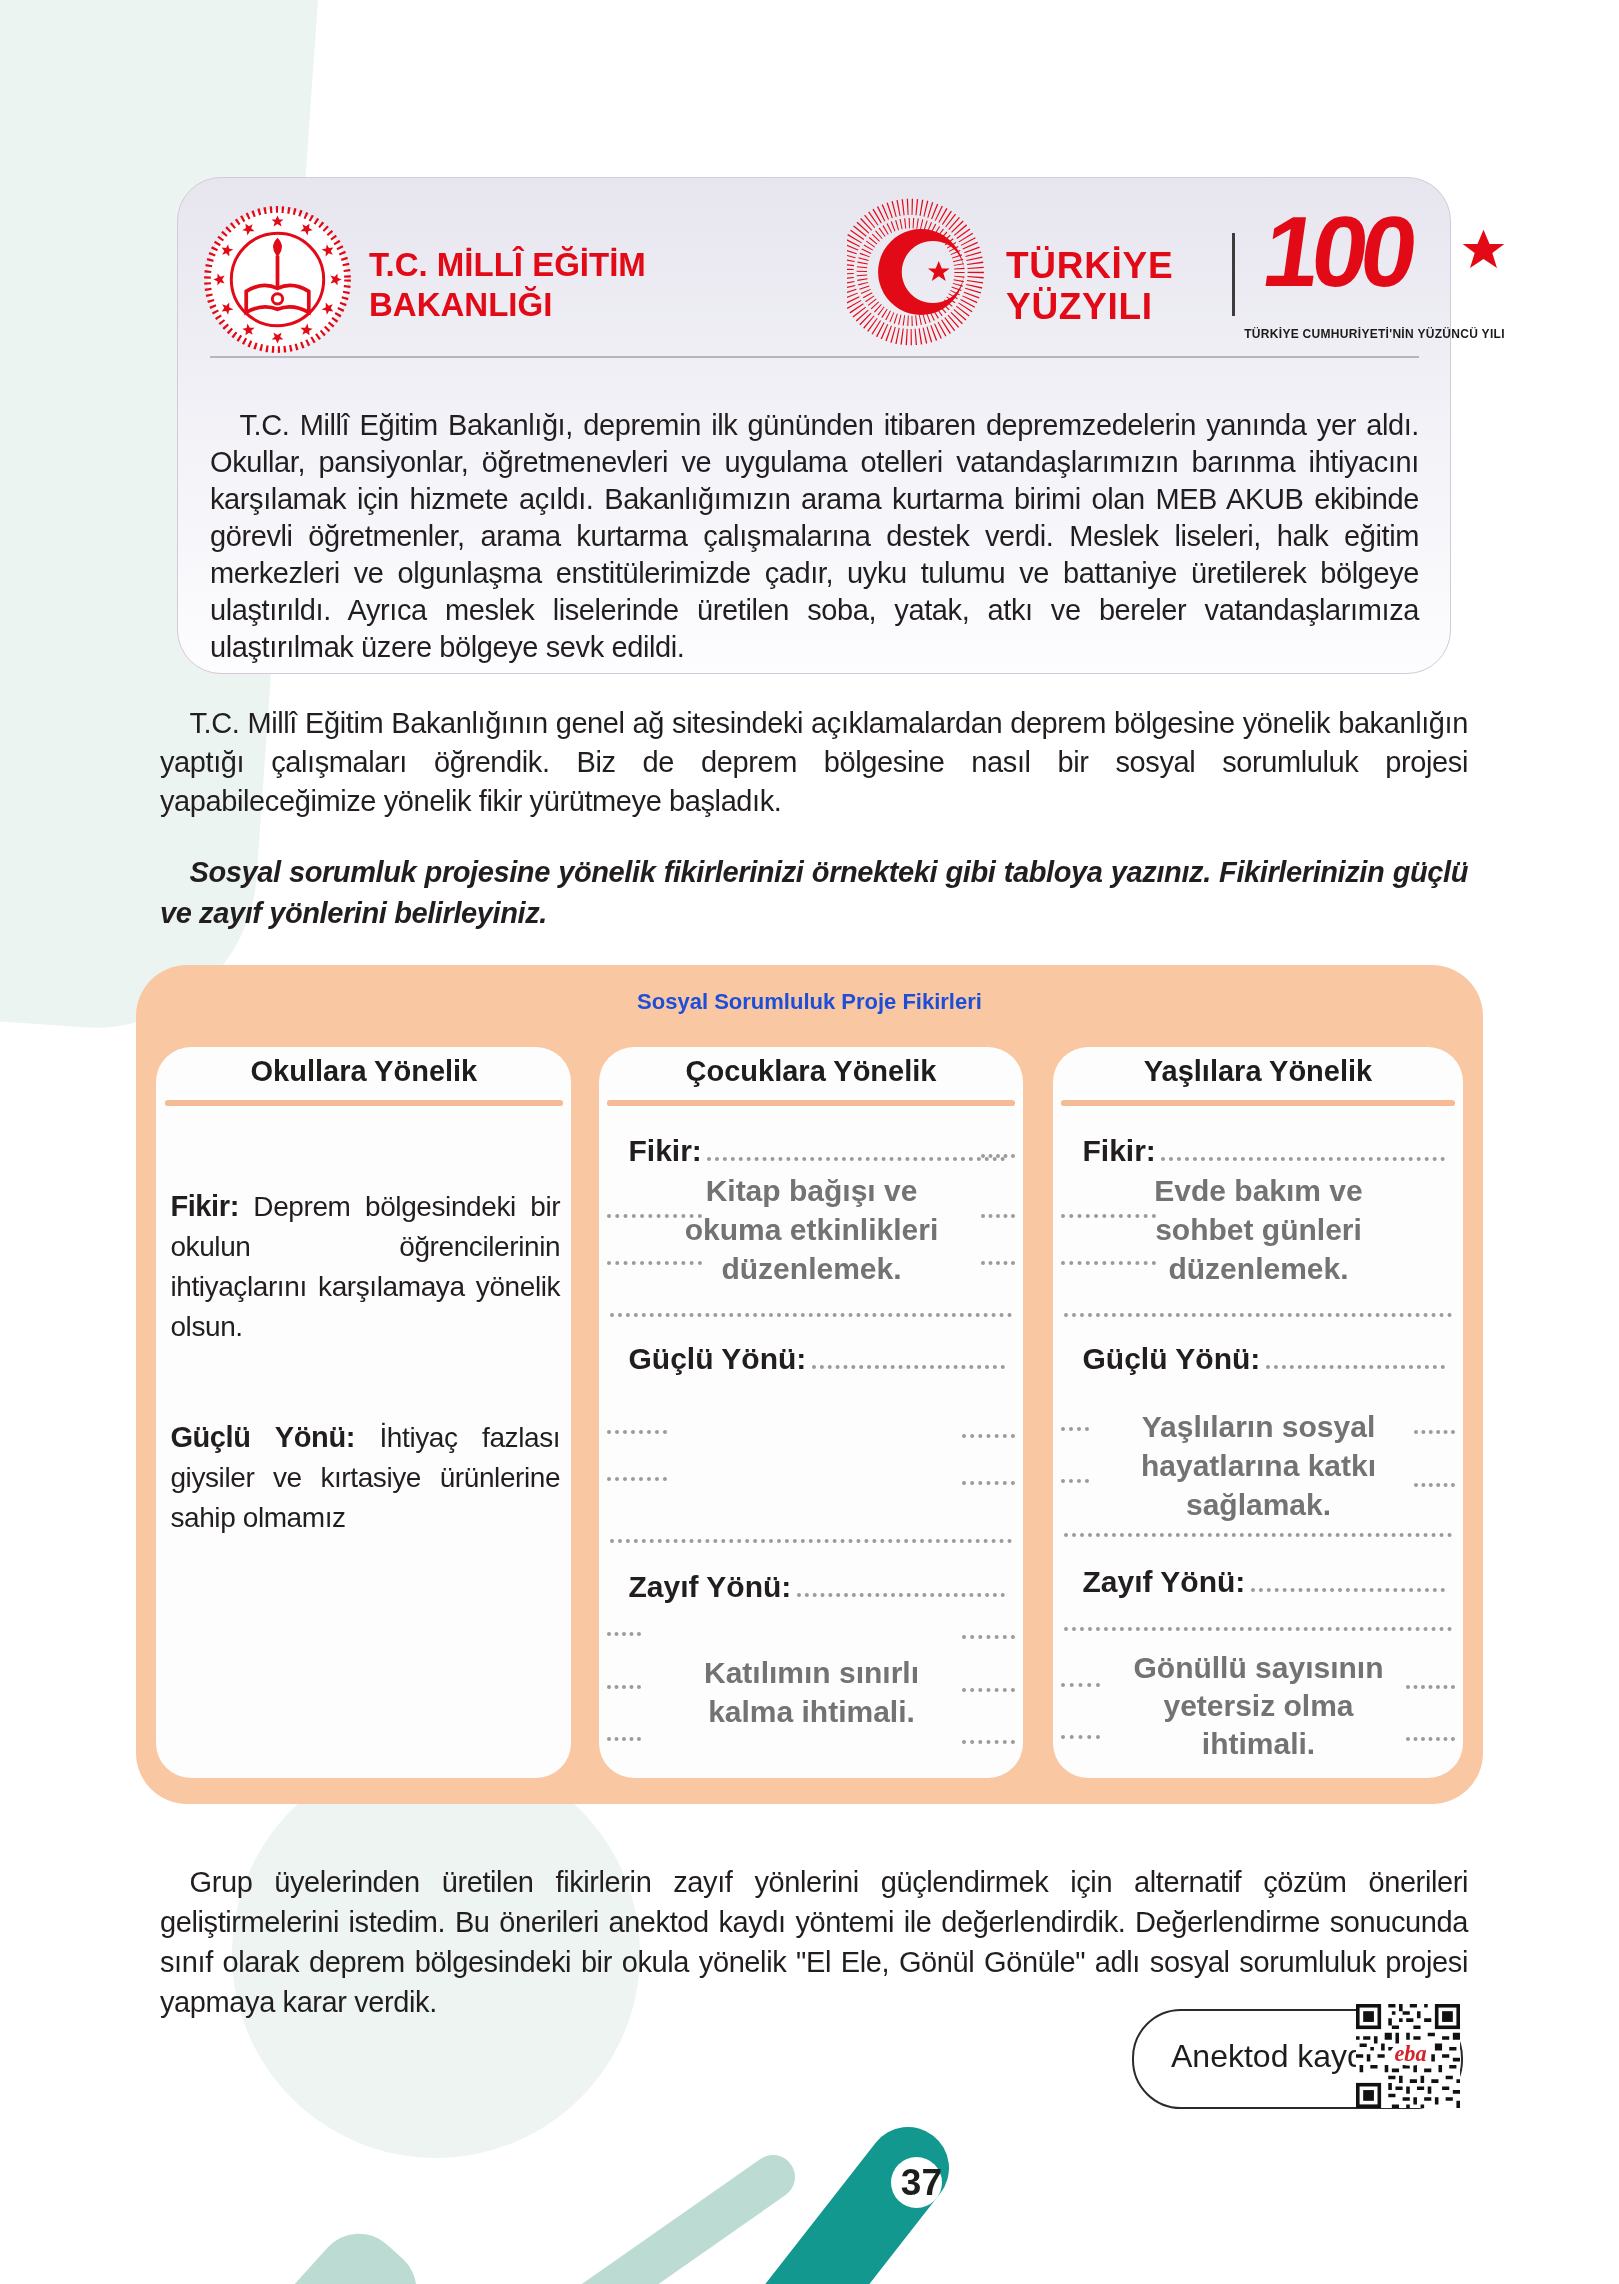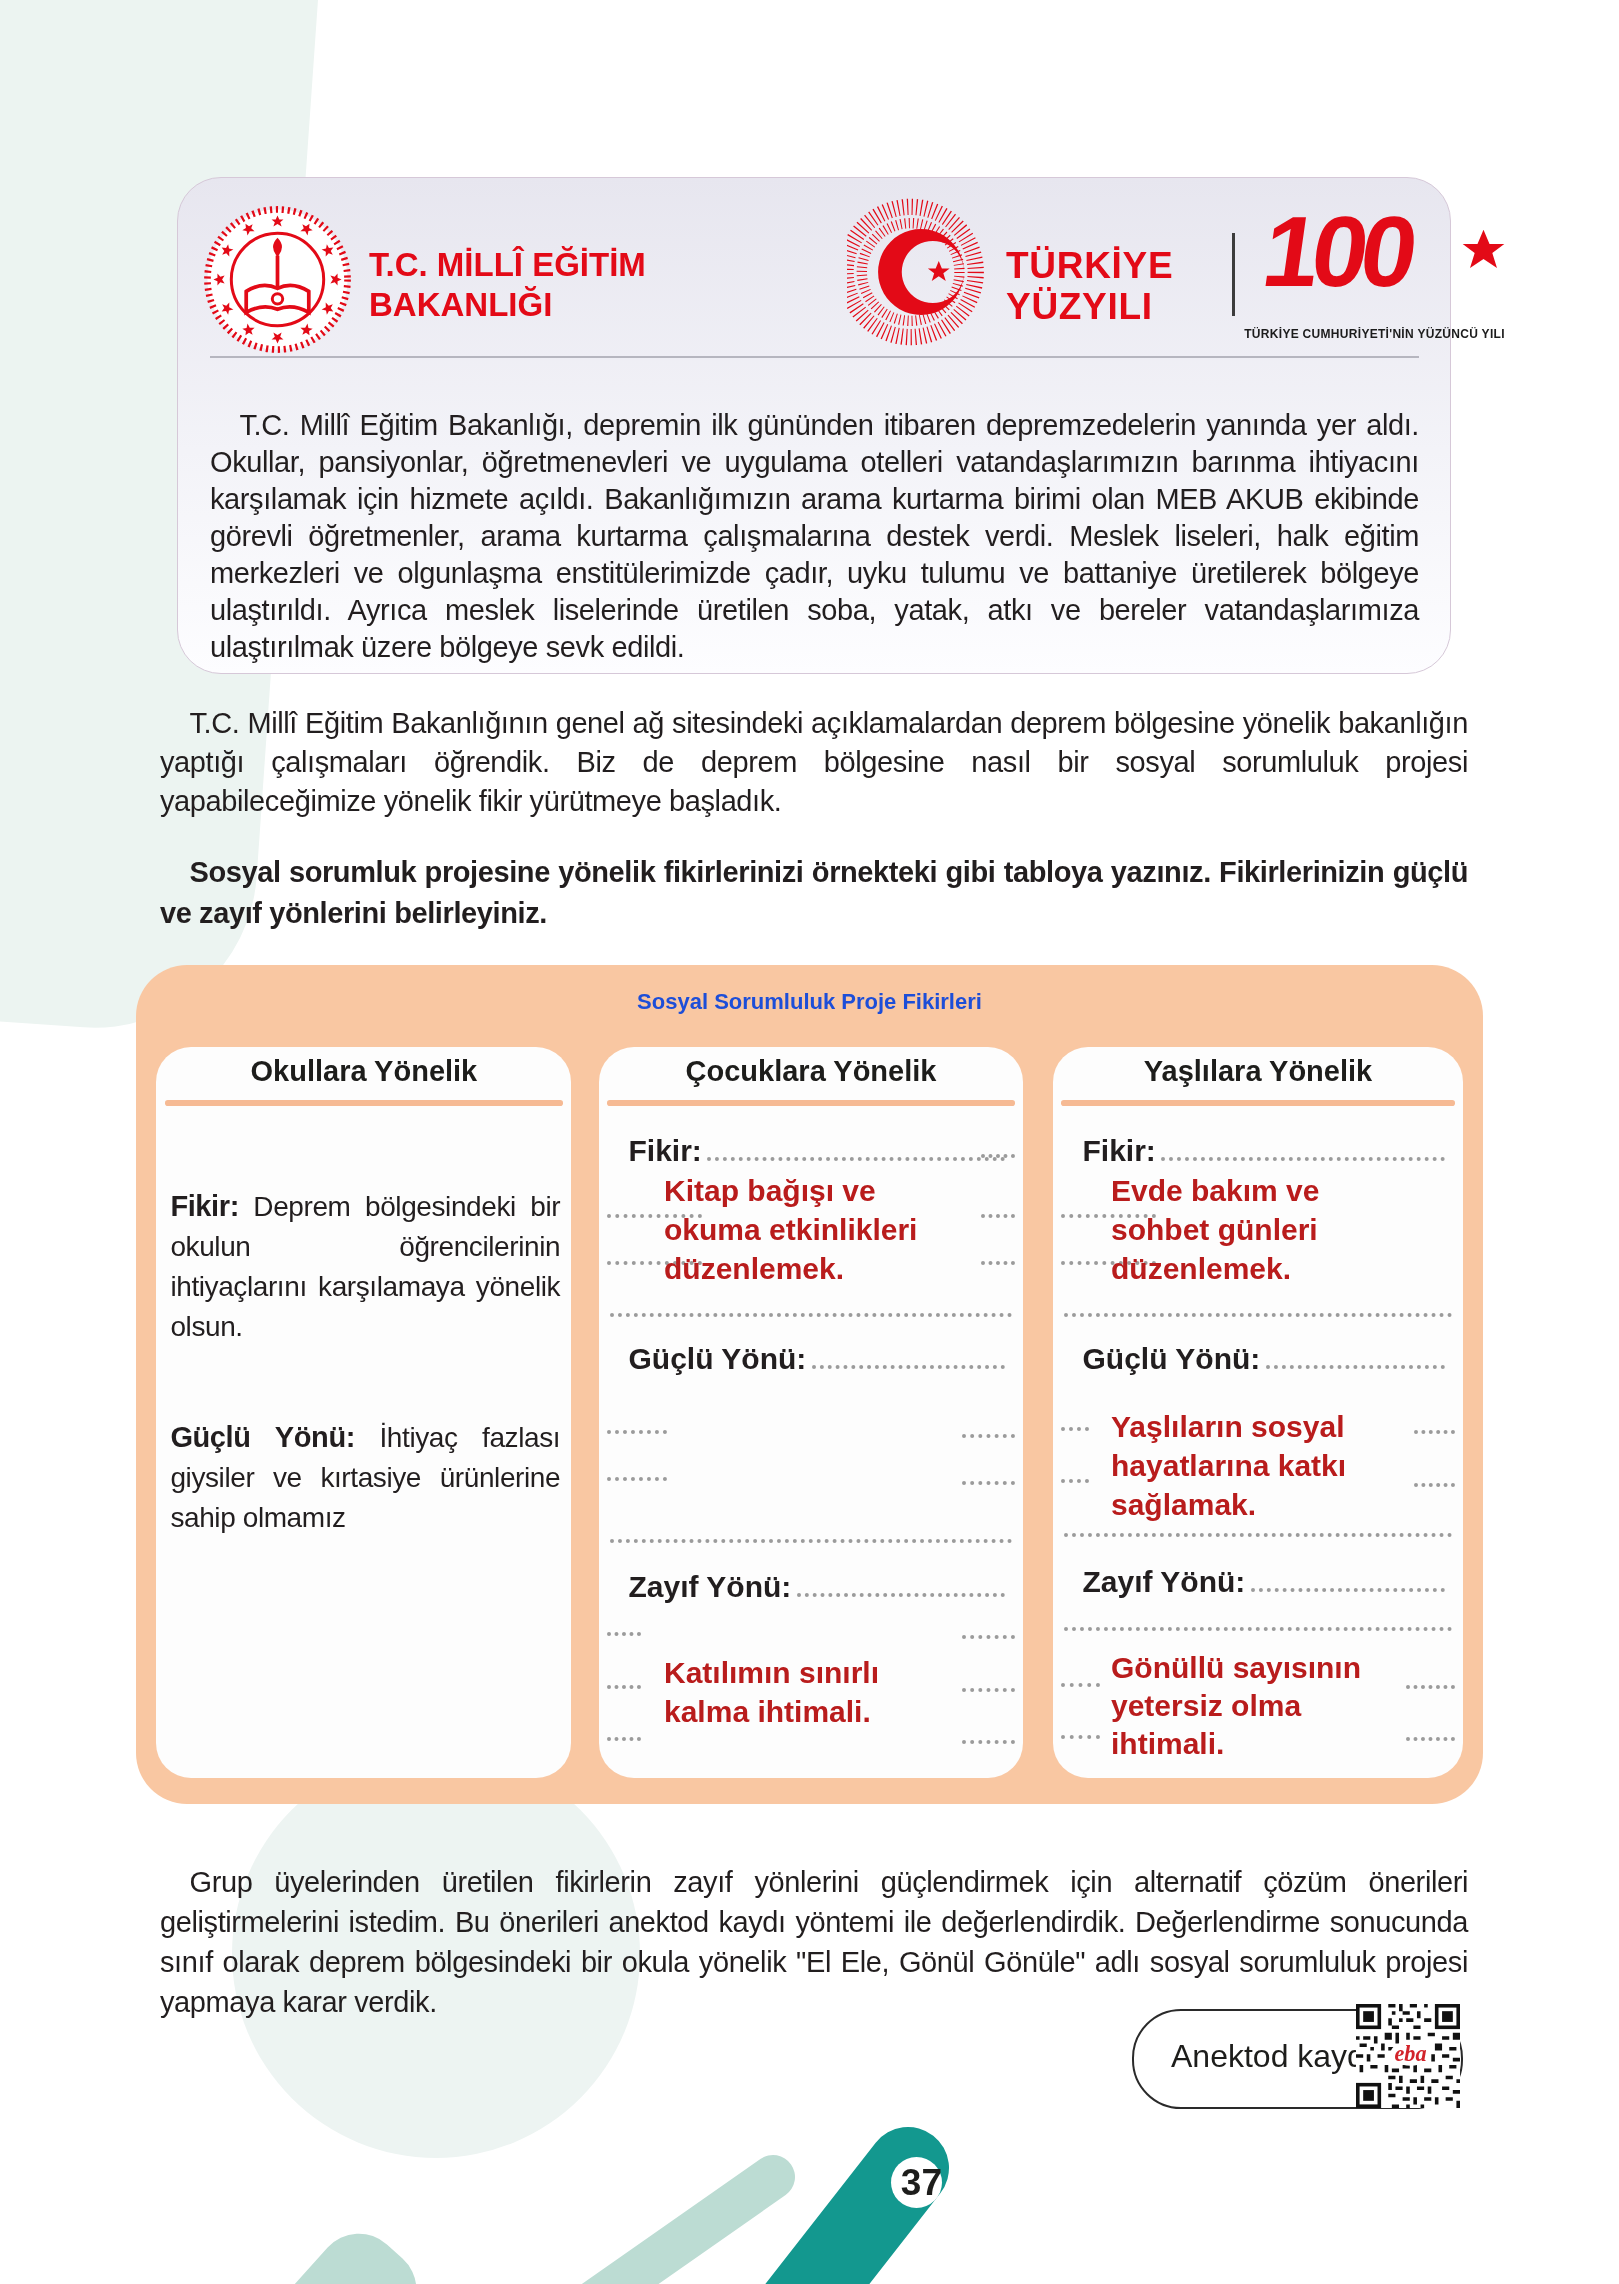--- a/index.html
+++ b/index.html
@@ -69,21 +69,21 @@
   .card-par{
     position:absolute;left:32px;top:200px;width:1209px;
     font-size:29px;line-height:37px;text-align:justify;text-indent:29.5px;letter-spacing:-0.4px;
   }
   
   .par{
     position:absolute;left:160px;width:1308px;z-index:2;
     font-size:29px;line-height:39px;text-align:justify;text-indent:29.5px;letter-spacing:-0.4px;
   }
   .par-1{top:675px;}
-  .par-bold{top:823px;font-weight:bold;line-height:41px;}
+  .par-bold{top:823px;font-weight:bold;line-height:41px;font-style:italic;}
   .par-close{top:1833px;line-height:40px;}
   
   .idea-table{
     position:absolute;left:136px;top:965px;width:1347px;height:839px;z-index:2;
     background:#f9c7a2;border-radius:51px;
   }
   .idea-title{
     position:absolute;left:0;top:24px;width:100%;text-align:center;
     font-weight:bold;font-size:22px;color:#1d4ed8;
   }
@@ -103,22 +103,22 @@
   .cpar{
     position:absolute;left:14px;right:11.2px;
     font-size:28px;line-height:40px;text-align:justify;letter-spacing:-0.4px;
   }
   .cpar b{font-size:29px;}
   .lrow{position:absolute;left:29.5px;right:18.3px;display:flex;align-items:flex-end;}
   .lbl{font-weight:bold;font-size:30px;line-height:35px;white-space:pre;}
   .dfill{flex:1;height:0;border-bottom:4.9px dotted #9b9b9b;margin:0 0 7px 5.6px;}
   .ds{position:absolute;height:0;border-bottom:4.9px dotted #9b9b9b;}
   .ans{
-    position:absolute;color:#b91c1c;font-weight:bold;font-size:30px;line-height:39px;
-    z-index:3;
+    position:absolute;color:#737373;font-weight:bold;font-size:30px;line-height:39px;
+    text-align:center;z-index:3;
   }
   
   .anecdote{
     position:absolute;left:1132px;top:2009px;width:327px;height:96px;z-index:2;
     background:#ffffff;border:2.1px solid #2a2a2a;border-radius:49px;
   }
   .anecdote-label{
     position:absolute;left:37px;top:0;height:91px;line-height:91px;
     font-size:32px;color:#1d1d1b;
   }

